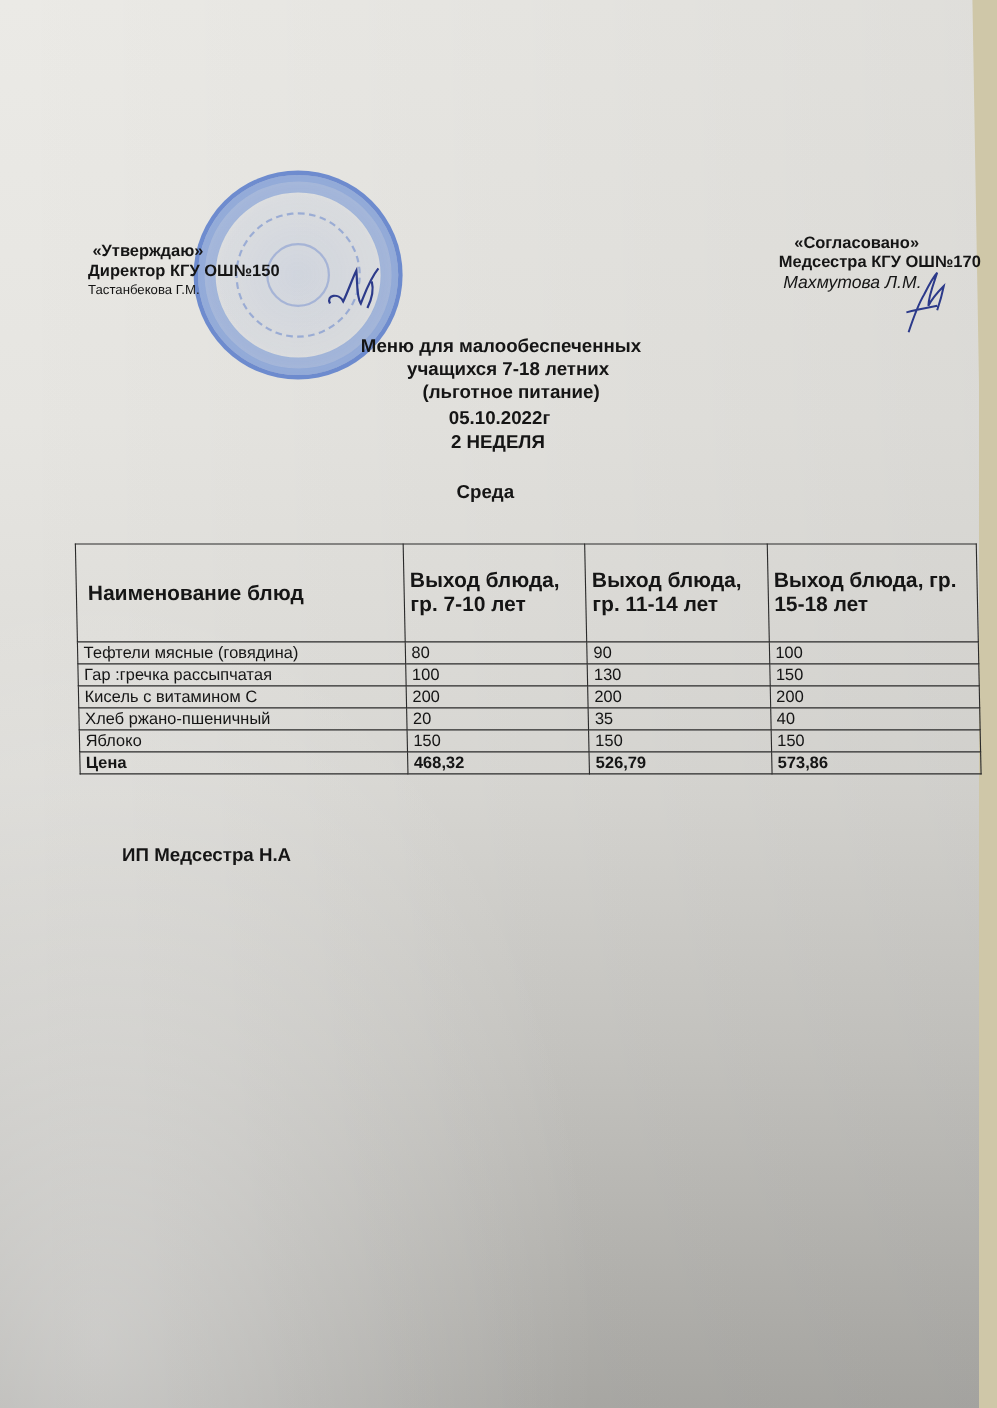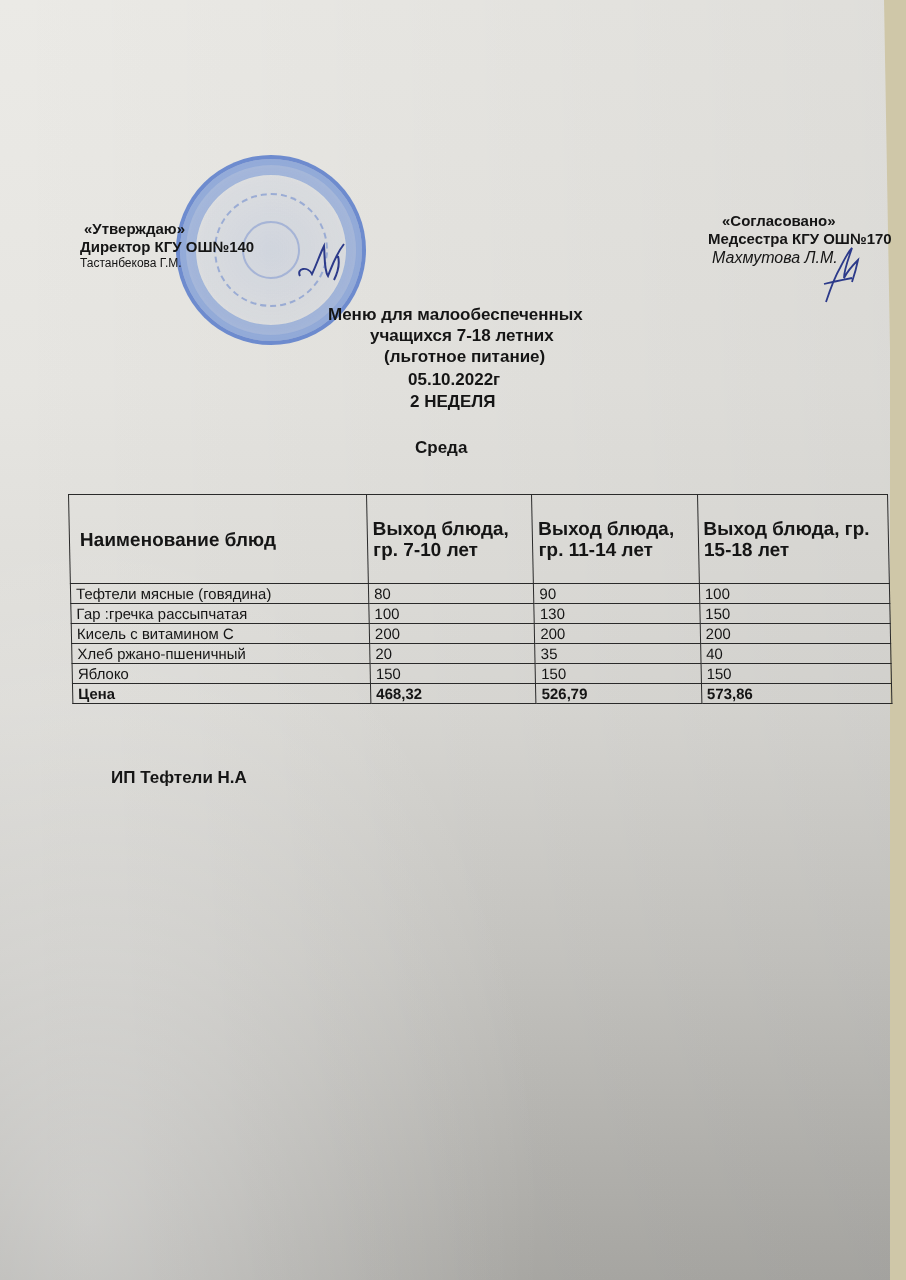--- a/index.html
+++ b/index.html
@@ -75,21 +75,21 @@
   </style>
 </head>
 <body>
 
 <div class="paper"></div>
 
 <div class="stamp"></div>
 
 <div class="block approve">
   <div class="l1">«Утверждаю»</div>
-  <div class="l2">Директор КГУ ОШ№140</div>
+  <div class="l2">Директор КГУ ОШ№150</div>
   <div class="l3">Тастанбекова Г.М.</div>
 </div>
 
 <svg class="sig" style="left:294px;top:236px;" width="60" height="50" viewBox="0 0 60 50">
   <path d="M6 40 C2 32, 14 30, 18 38 C22 30, 26 18, 30 10 C31 22, 30 34, 34 40 C38 30, 42 18, 50 8 M44 20 C46 28, 44 36, 40 44" fill="none" stroke="#2c3a8a" stroke-width="2"></path>
 </svg>
 
 <div class="block agree">
   <div class="l1">«Согласовано»</div>
   <div class="l2">Медсестра КГУ ОШ№170</div>
@@ -149,13 +149,13 @@
     </tr>
     <tr class="total">
       <td>Цена</td>
       <td>468,32</td>
       <td>526,79</td>
       <td>573,86</td>
     </tr>
   </tbody>
 </table>
 
-<div class="supplier">ИП Тефтели Н.А</div>
+<div class="supplier">ИП Медсестра Н.А</div>
 
 </body></html>

